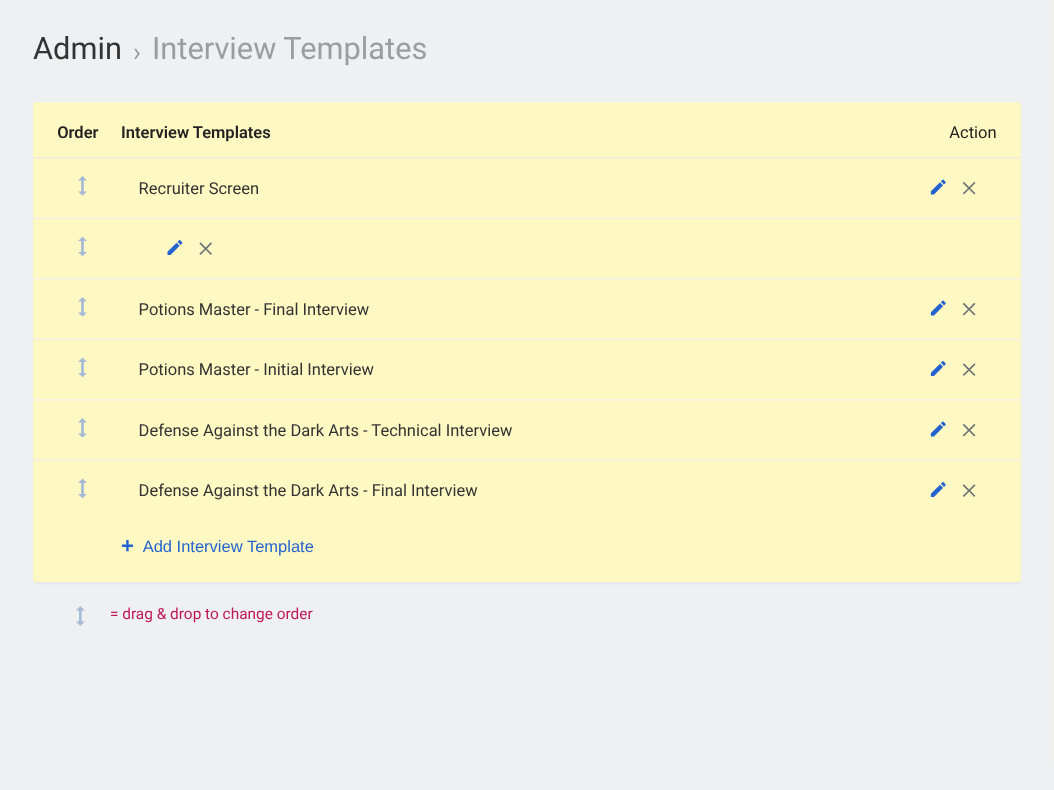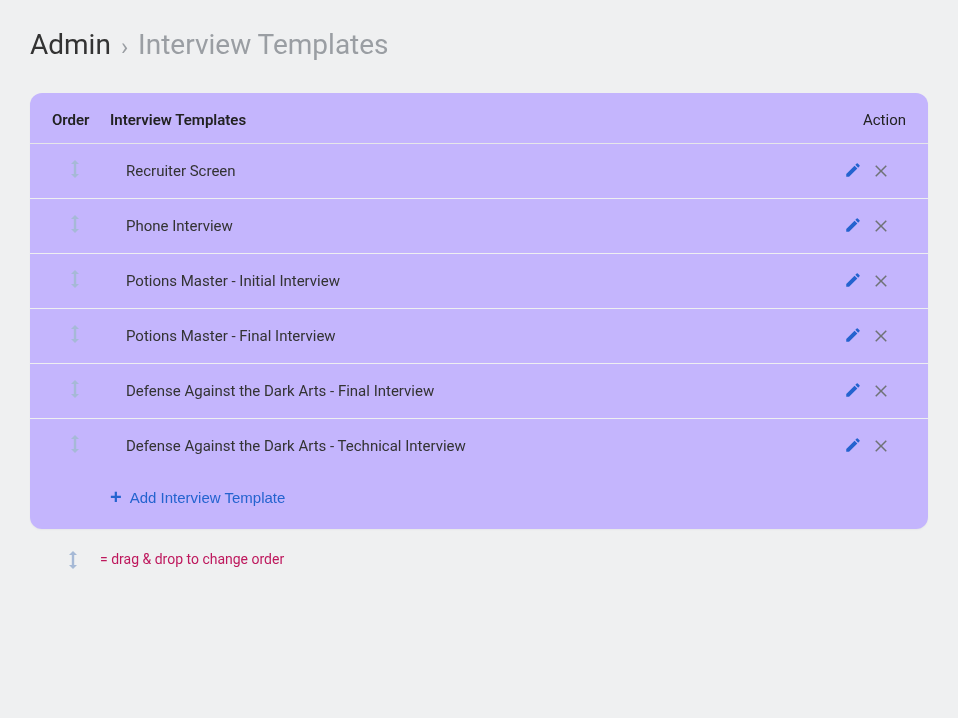--- a/index.html
+++ b/index.html
@@ -25,22 +25,22 @@
       gap: 10px;
     }
     .breadcrumb .crumb-root {
       color: #333;
     }
     .breadcrumb .chevron {
       color: #9a9ea3;
       font-size: 24px;
     }
     .card {
-      background: #c4b5fd;
-      border-radius: 12px;
+      background: #fef9c3;
+      border-radius: 2px;
       padding: 0;
       box-shadow: 0 1px 2px rgba(0,0,0,0.04);
     }
     .table {
       width: 100%;
     }
     .thead {
       display: flex;
       align-items: center;
       padding: 18px 22px 14px 22px;
@@ -182,21 +182,40 @@
                 </svg></span>
             </button>
           </div>
         </div>
         <div class="row">
           <div class="drag-handle">
             <span class="drag-icon"><svg width="14" height="18" viewBox="0 0 14 18" fill="currentColor">
                 <path d="M7 0 L11 4 L8.2 4 L8.2 14 L11 14 L7 18 L3 14 L5.8 14 L5.8 4 L3 4 Z"></path>
               </svg></span>
           </div>
-          <div class="row-name">Phone Interview</div>
+          <div class="row-actions">
+            <button class="icon-btn">
+              <span class="edit-icon"><svg width="18" height="18" viewBox="0 0 24 24" fill="currentColor">
+                  <path d="M3 17.25V21h3.75L17.81 9.94l-3.75-3.75L3 17.25zM20.71 7.04a1 1 0 0 0 0-1.41l-2.34-2.34a1 1 0 0 0-1.41 0l-1.83 1.83 3.75 3.75 1.83-1.83z"></path>
+                </svg></span>
+            </button>
+            <button class="icon-btn">
+              <span class="delete-icon"><svg width="18" height="18" viewBox="0 0 24 24" fill="currentColor">
+                  <path d="M18.3 5.71 12 12.01l-6.3-6.3L4.29 7.12l6.3 6.3-6.3 6.3 1.41 1.41 6.3-6.3 6.3 6.3 1.41-1.41-6.3-6.3 6.3-6.3z"></path>
+                </svg></span>
+            </button>
+          </div>
+        </div>
+        <div class="row">
+          <div class="drag-handle">
+            <span class="drag-icon"><svg width="14" height="18" viewBox="0 0 14 18" fill="currentColor">
+                <path d="M7 0 L11 4 L8.2 4 L8.2 14 L11 14 L7 18 L3 14 L5.8 14 L5.8 4 L3 4 Z"></path>
+              </svg></span>
+          </div>
+          <div class="row-name">Potions Master - Final Interview</div>
           <div class="row-actions">
             <button class="icon-btn">
               <span class="edit-icon"><svg width="18" height="18" viewBox="0 0 24 24" fill="currentColor">
                   <path d="M3 17.25V21h3.75L17.81 9.94l-3.75-3.75L3 17.25zM20.71 7.04a1 1 0 0 0 0-1.41l-2.34-2.34a1 1 0 0 0-1.41 0l-1.83 1.83 3.75 3.75 1.83-1.83z"></path>
                 </svg></span>
             </button>
             <button class="icon-btn">
               <span class="delete-icon"><svg width="18" height="18" viewBox="0 0 24 24" fill="currentColor">
                   <path d="M18.3 5.71 12 12.01l-6.3-6.3L4.29 7.12l6.3 6.3-6.3 6.3 1.41 1.41 6.3-6.3 6.3 6.3 1.41-1.41-6.3-6.3 6.3-6.3z"></path>
                 </svg></span>
@@ -222,61 +241,41 @@
                 </svg></span>
             </button>
           </div>
         </div>
         <div class="row">
           <div class="drag-handle">
             <span class="drag-icon"><svg width="14" height="18" viewBox="0 0 14 18" fill="currentColor">
                 <path d="M7 0 L11 4 L8.2 4 L8.2 14 L11 14 L7 18 L3 14 L5.8 14 L5.8 4 L3 4 Z"></path>
               </svg></span>
           </div>
-          <div class="row-name">Potions Master - Final Interview</div>
+          <div class="row-name">Defense Against the Dark Arts - Technical Interview</div>
           <div class="row-actions">
             <button class="icon-btn">
               <span class="edit-icon"><svg width="18" height="18" viewBox="0 0 24 24" fill="currentColor">
                   <path d="M3 17.25V21h3.75L17.81 9.94l-3.75-3.75L3 17.25zM20.71 7.04a1 1 0 0 0 0-1.41l-2.34-2.34a1 1 0 0 0-1.41 0l-1.83 1.83 3.75 3.75 1.83-1.83z"></path>
                 </svg></span>
             </button>
             <button class="icon-btn">
               <span class="delete-icon"><svg width="18" height="18" viewBox="0 0 24 24" fill="currentColor">
                   <path d="M18.3 5.71 12 12.01l-6.3-6.3L4.29 7.12l6.3 6.3-6.3 6.3 1.41 1.41 6.3-6.3 6.3 6.3 1.41-1.41-6.3-6.3 6.3-6.3z"></path>
                 </svg></span>
             </button>
           </div>
         </div>
         <div class="row">
           <div class="drag-handle">
             <span class="drag-icon"><svg width="14" height="18" viewBox="0 0 14 18" fill="currentColor">
                 <path d="M7 0 L11 4 L8.2 4 L8.2 14 L11 14 L7 18 L3 14 L5.8 14 L5.8 4 L3 4 Z"></path>
               </svg></span>
           </div>
           <div class="row-name">Defense Against the Dark Arts - Final Interview</div>
-          <div class="row-actions">
-            <button class="icon-btn">
-              <span class="edit-icon"><svg width="18" height="18" viewBox="0 0 24 24" fill="currentColor">
-                  <path d="M3 17.25V21h3.75L17.81 9.94l-3.75-3.75L3 17.25zM20.71 7.04a1 1 0 0 0 0-1.41l-2.34-2.34a1 1 0 0 0-1.41 0l-1.83 1.83 3.75 3.75 1.83-1.83z"></path>
-                </svg></span>
-            </button>
-            <button class="icon-btn">
-              <span class="delete-icon"><svg width="18" height="18" viewBox="0 0 24 24" fill="currentColor">
-                  <path d="M18.3 5.71 12 12.01l-6.3-6.3L4.29 7.12l6.3 6.3-6.3 6.3 1.41 1.41 6.3-6.3 6.3 6.3 1.41-1.41-6.3-6.3 6.3-6.3z"></path>
-                </svg></span>
-            </button>
-          </div>
-        </div>
-        <div class="row">
-          <div class="drag-handle">
-            <span class="drag-icon"><svg width="14" height="18" viewBox="0 0 14 18" fill="currentColor">
-                <path d="M7 0 L11 4 L8.2 4 L8.2 14 L11 14 L7 18 L3 14 L5.8 14 L5.8 4 L3 4 Z"></path>
-              </svg></span>
-          </div>
-          <div class="row-name">Defense Against the Dark Arts - Technical Interview</div>
           <div class="row-actions">
             <button class="icon-btn">
               <span class="edit-icon"><svg width="18" height="18" viewBox="0 0 24 24" fill="currentColor">
                   <path d="M3 17.25V21h3.75L17.81 9.94l-3.75-3.75L3 17.25zM20.71 7.04a1 1 0 0 0 0-1.41l-2.34-2.34a1 1 0 0 0-1.41 0l-1.83 1.83 3.75 3.75 1.83-1.83z"></path>
                 </svg></span>
             </button>
             <button class="icon-btn">
               <span class="delete-icon"><svg width="18" height="18" viewBox="0 0 24 24" fill="currentColor">
                   <path d="M18.3 5.71 12 12.01l-6.3-6.3L4.29 7.12l6.3 6.3-6.3 6.3 1.41 1.41 6.3-6.3 6.3 6.3 1.41-1.41-6.3-6.3 6.3-6.3z"></path>
                 </svg></span>

